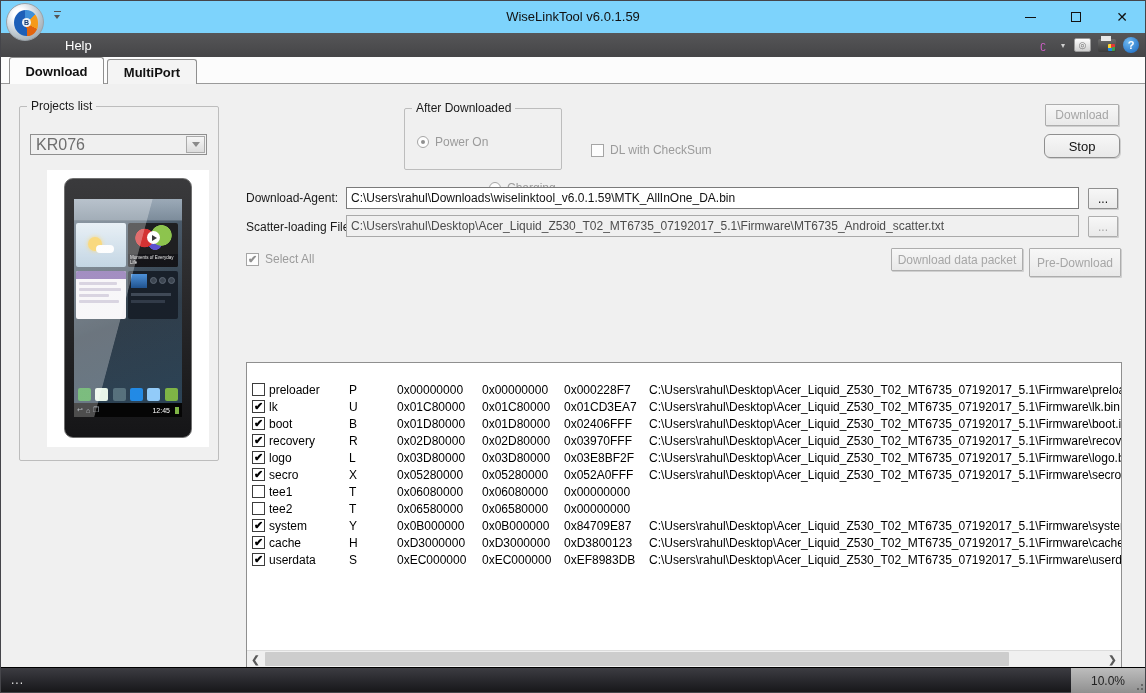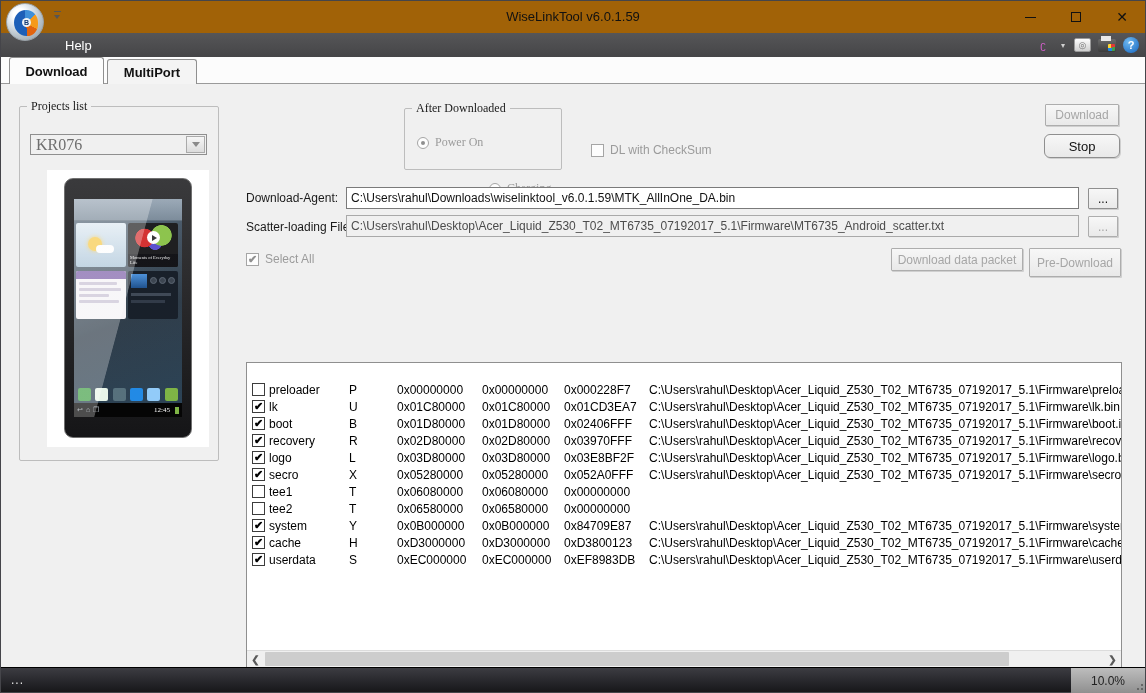--- a/index.html
+++ b/index.html
@@ -1,20 +1,20 @@
 <!DOCTYPE html>
 <html><head>
 <meta charset="utf-8">
 <style>
   * { margin:0; padding:0; box-sizing:border-box; }
   html,body { width:1146px; height:693px; background:#ffffff; font-family:"Liberation Sans", sans-serif; overflow:hidden; }
   #app { position:relative; width:1146px; height:693px; background:#f0f0f0; border:1px solid #45454a; }
 
   
-  .titlebar { position:absolute; left:0; top:0; width:100%; height:32px; background:#a16207; }
+  .titlebar { position:absolute; left:0; top:0; width:100%; height:32px; background:#7dd3fc; }
   .win-title { position:absolute; left:0; right:0; top:8px; text-align:center; font-size:13px; color:#111; }
   .logo { position:absolute; left:5px; top:2px; width:38px; height:38px; border-radius:50%;
           background:radial-gradient(circle at 35% 30%, #ffffff 0 18%, #e8edf2 30%, #b9c4cc 60%, #8d979e 100%);
           border:1px solid #9aa2a8; z-index:30; }
   .logo .swirl { position:absolute; left:7px; top:6px; width:24px; height:26px; border-radius:50% 50% 46% 54%;
           background:conic-gradient(from 210deg, #1d5fb8 0 40%, #3f8fd8 40% 55%, #f59a1b 55% 75%, #e2640f 75% 90%, #1d5fb8 90%); }
   .logo .swirl-hole { position:absolute; left:15px; top:14px; width:9px; height:9px; border-radius:50%; background:#eef3f7; font-size:7px; color:#143a74; text-align:center; line-height:9px; font-weight:bold; }
   .overflow-ic { position:absolute; left:52px; top:10px; width:9px; height:10px; }
   .overflow-ic::before { content:""; position:absolute; left:1px; top:0; width:7px; height:0; border-top:1.5px solid #555; }
   .overflow-ic::after { content:""; position:absolute; left:1px; top:4px; border-left:3.5px solid transparent; border-right:3.5px solid transparent; border-top:4px solid #555; }
@@ -41,21 +41,21 @@
   .tabstrip { position:absolute; left:0; top:56px; width:100%; height:27px; background:#fcfcfc; border-bottom:1px solid #9a9a9a; }
   .tab { position:absolute; top:2px; height:25px; background:#f4f4f4; border:1px solid #8f8f8f; border-bottom:none;
          border-radius:3px 3px 0 0; font-size:13px; font-weight:bold; color:#111; display:flex; align-items:center; justify-content:center; }
   .tab.active { background:#fcfcfc; top:0; height:27px; z-index:2; }
   .tab-dl { left:8px; width:95px; }
   .tab-mp { left:106px; width:90px; }
 
   .page { position:absolute; left:0; top:83px; width:100%; height:583px; background:#f0f0f0; }
 
   
-  .groupbox { position:absolute; border:1px solid #bdbdbd; border-radius:2px;font-family:Liberation Serif, serif; }
+  .groupbox { position:absolute; border:1px solid #bdbdbd; border-radius:2px; }
   .groupbox .legend { position:absolute; top:-8px; left:7px; background:#f0f0f0; padding:0 4px; font-size:12px; color:#1a1a1a; }
 
   
   .combo { position:absolute; left:10px; top:27px; width:177px; height:21px; background:#f0f0f0; border:1px solid #8f8f8f; display:flex; align-items:center; }
   .combo .val { flex:1; font-size:16px; color:#6e6e6e; padding-left:5px; }
   .combo .dd { width:19px; height:17px; margin-right:1px; background:linear-gradient(#f6f6f6,#dcdcdc); border:1px solid #aaa; display:flex; align-items:center; justify-content:center; }
   .combo .dd::after { content:""; border-left:4px solid transparent; border-right:4px solid transparent; border-top:5px solid #8a8a8a; }
 
   
   .radio-row { position:absolute; display:flex; align-items:center; gap:6px; font-size:12px; color:#9b9b9b; }

